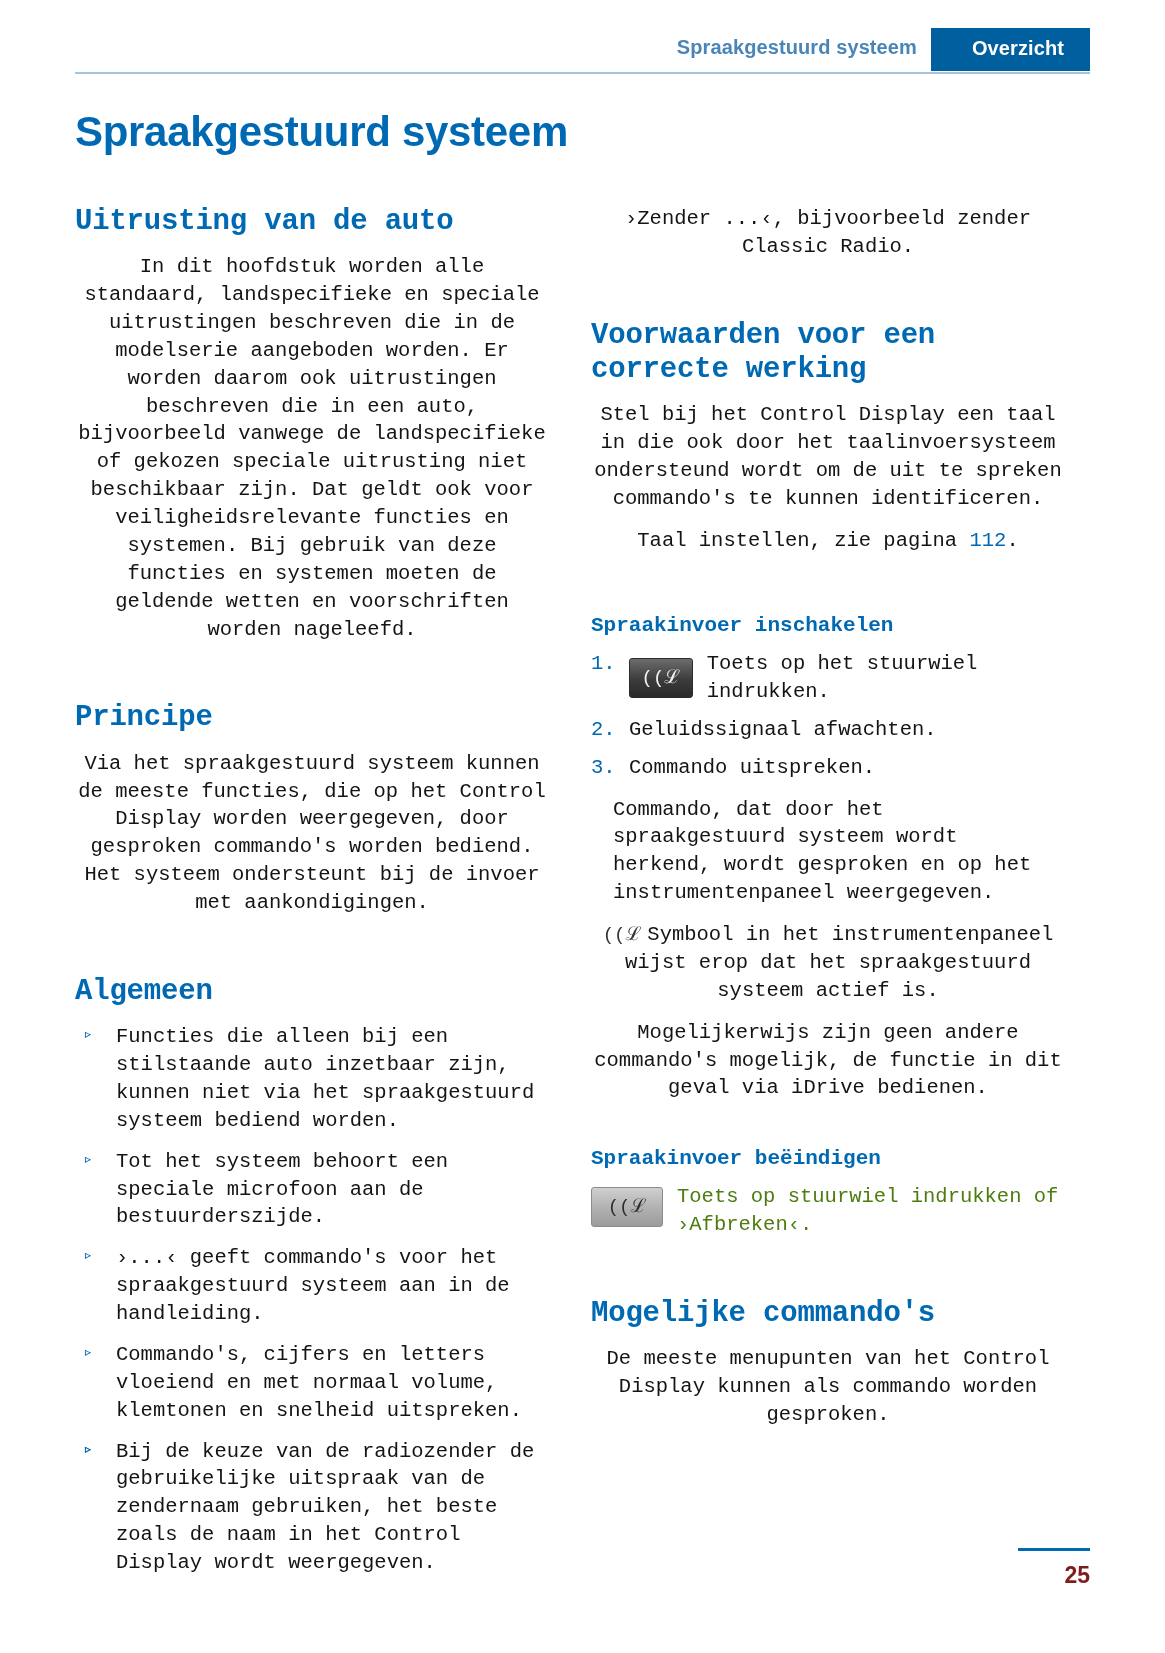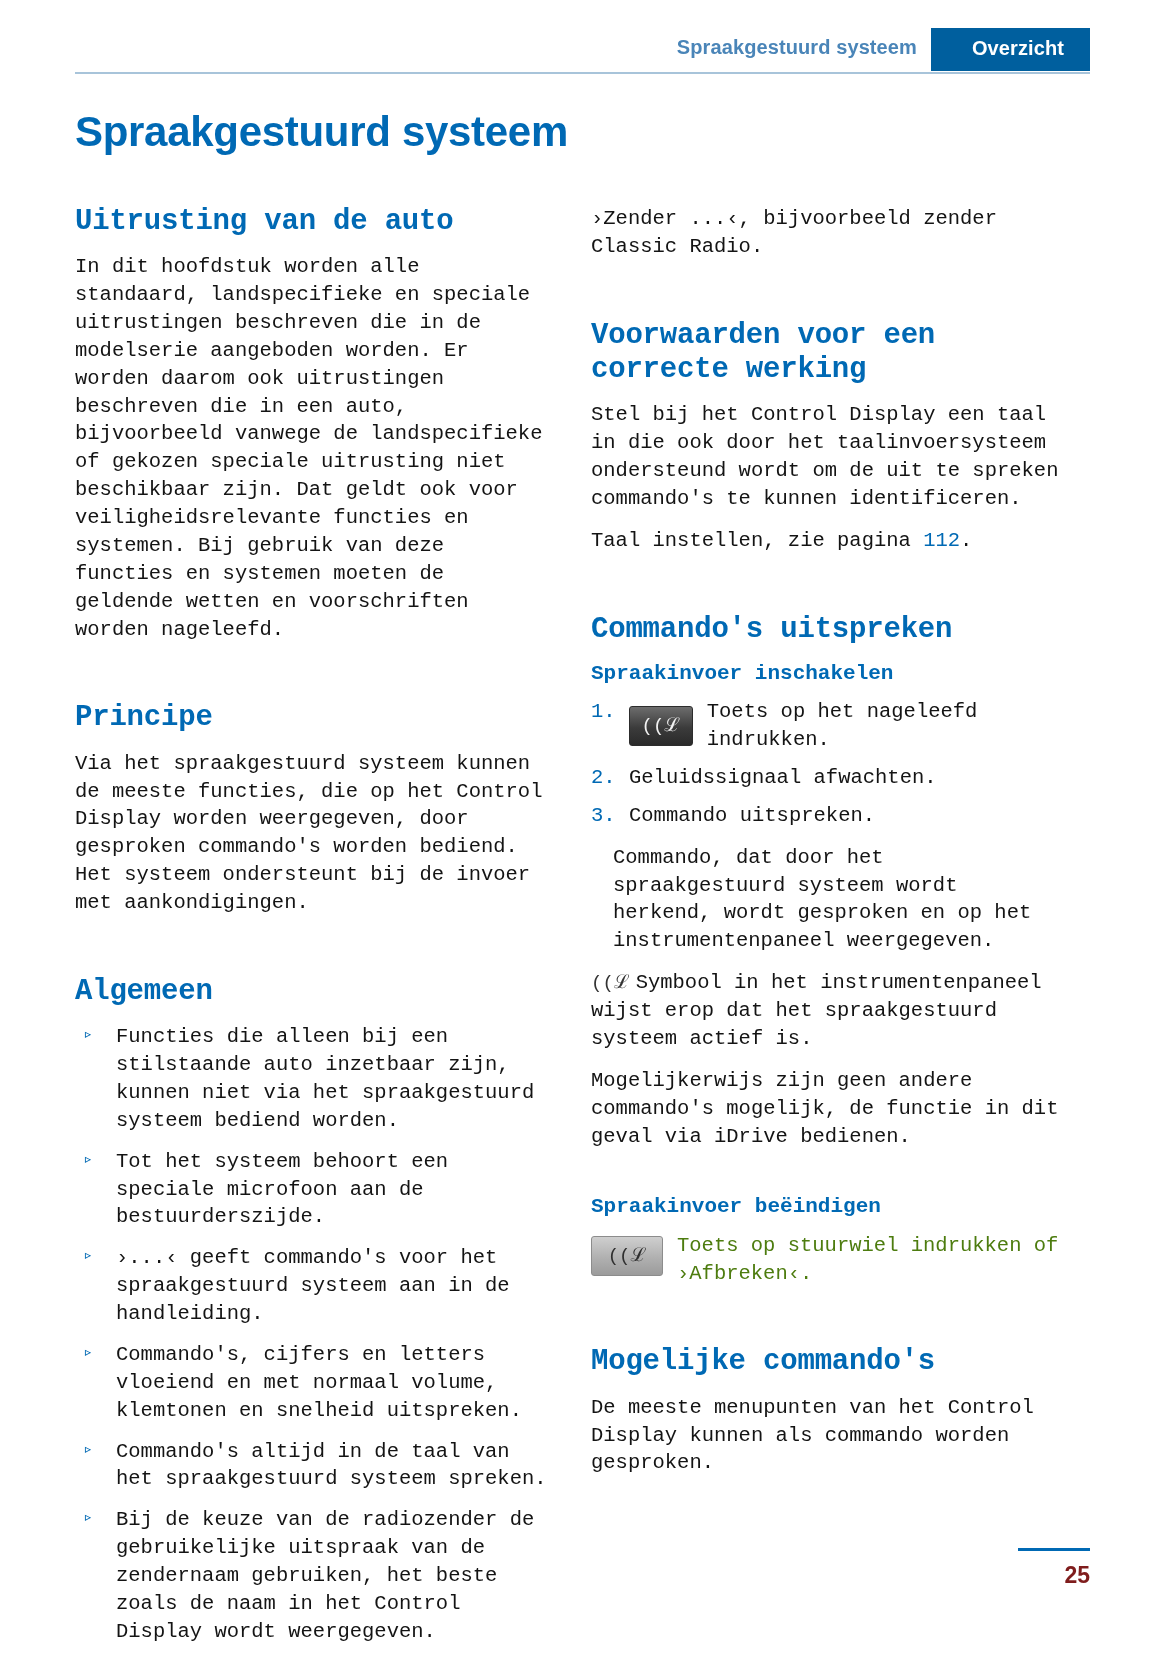--- a/index.html
+++ b/index.html
@@ -91,20 +91,21 @@
     font-weight: bold;
     color: #0069b4;
     margin: 0 0 12px 0;
     line-height: 1.2;
   }
   p.body {
     font-size: 20.5px;
     line-height: 1.36;
     margin: 0 0 14px 0;
     color: #141414;
+    text-align: center;
   }
   .gap-lg { height: 44px; }
   .gap-md { height: 30px; }
 
   
   ul.bullets {
     list-style: none;
     margin: 0;
     padding: 0;
   }
@@ -262,21 +263,20 @@
       <li>
         <span class="tri">▹</span>
         <span>›...‹ geeft commando's voor het spraakgestuurd systeem aan in de handleiding.</span>
       </li>
       <li>
         <span class="tri">▹</span>
         <span>Commando's, cijfers en letters vloeiend en met normaal volume, klemtonen en snelheid uitspreken.</span>
       </li>
       <li>
         <span class="tri">▹</span>
-        <span>Commando's altijd in de taal van het spraakgestuurd systeem spreken.</span>
       </li>
       <li>
         <span class="tri">▹</span>
         <span>Bij de keuze van de radiozender de gebruikelijke uitspraak van de zendernaam gebruiken, het beste zoals de naam in het Control Display wordt weergegeven.</span>
       </li>
     </ul>
   </div>
 
   <div class="col col-right">
 
@@ -285,32 +285,31 @@
     <div class="gap-lg"></div>
 
     <h2 class="sec">Voorwaarden voor een correcte werking</h2>
     <p class="body">Stel bij het Control Display een taal in die ook door het taalinvoersysteem ondersteund wordt om de uit te spreken commando's te kunnen identificeren.</p>
     <p class="body">
       <span>Taal instellen, zie pagina </span><span class="pagelink">112</span><span>.</span>
     </p>
 
     <div class="gap-lg"></div>
 
-    <h2 class="sec">Commando's uitspreken</h2>
 
     <h3 class="sub">Spraakinvoer inschakelen</h3>
 
     <ol class="steps">
       <li>
         <span class="num">1.</span>
         <span class="step-icon-row">
           <span class="key-btn">
             <span class="key-glyph">((ℒ</span>
           </span>
-          <span>Toets op het nageleefd indrukken.</span>
+          <span>Toets op het stuurwiel indrukken.</span>
         </span>
       </li>
       <li>
         <span class="num">2.</span>
         <span>Geluidssignaal afwachten.</span>
       </li>
       <li>
         <span class="num">3.</span>
         <span>Commando uitspreken.</span>
       </li>

